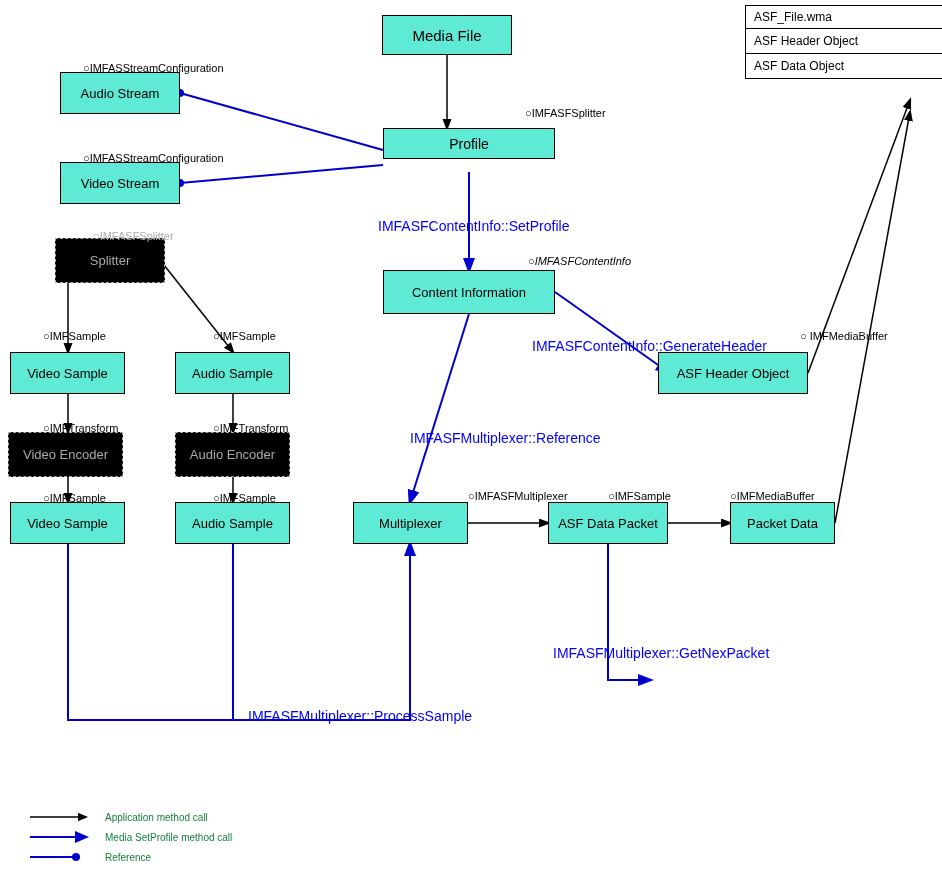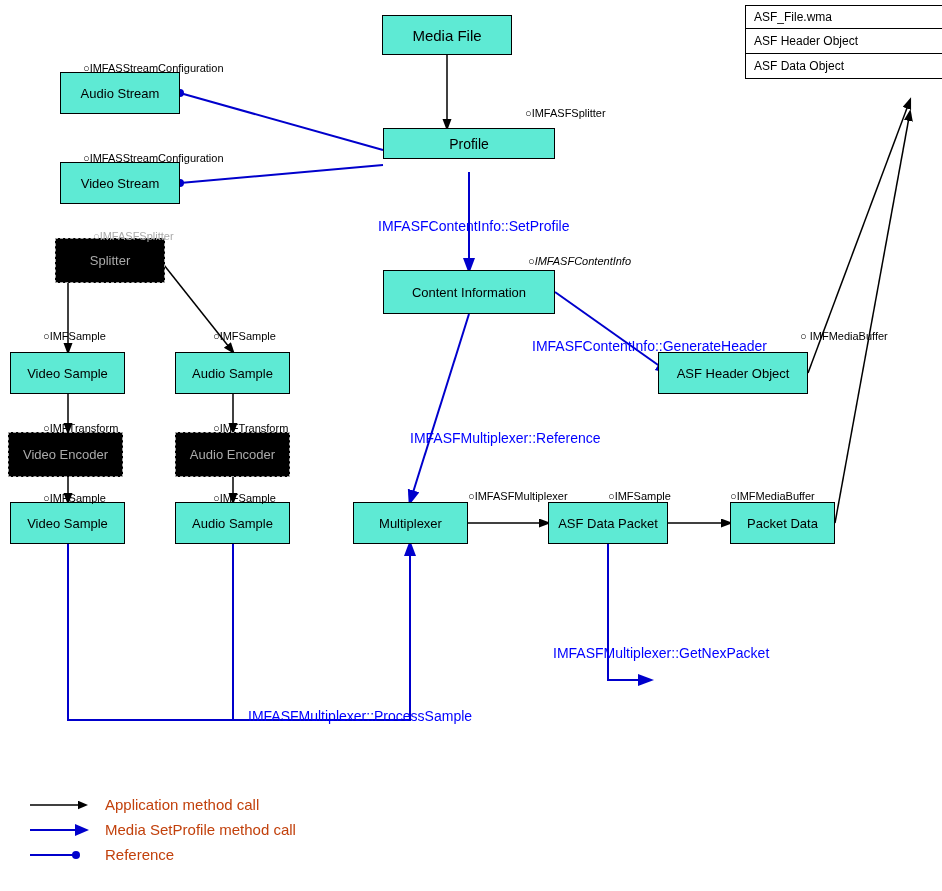--- a/index.html
+++ b/index.html
@@ -65,22 +65,22 @@
       position: absolute;
       bottom: 20px;
       left: 30px;
     }
     .legend-item {
       display: flex;
       align-items: center;
       margin-bottom: 8px;
     }
     .legend-text {
-      font-size: 15px;
-      color: #c2410c;
+      font-size: 10px;
+      color: #15803d;
     }
   </style>
 </head>
 <body>
 
 <div class="diagram-container">
 
   <svg class="svg-overlay">
 
     <line x1="447" y1="55" x2="447" y2="128" stroke="#000" stroke-width="1.5" marker-end="url(#black-arrow)"></line>

